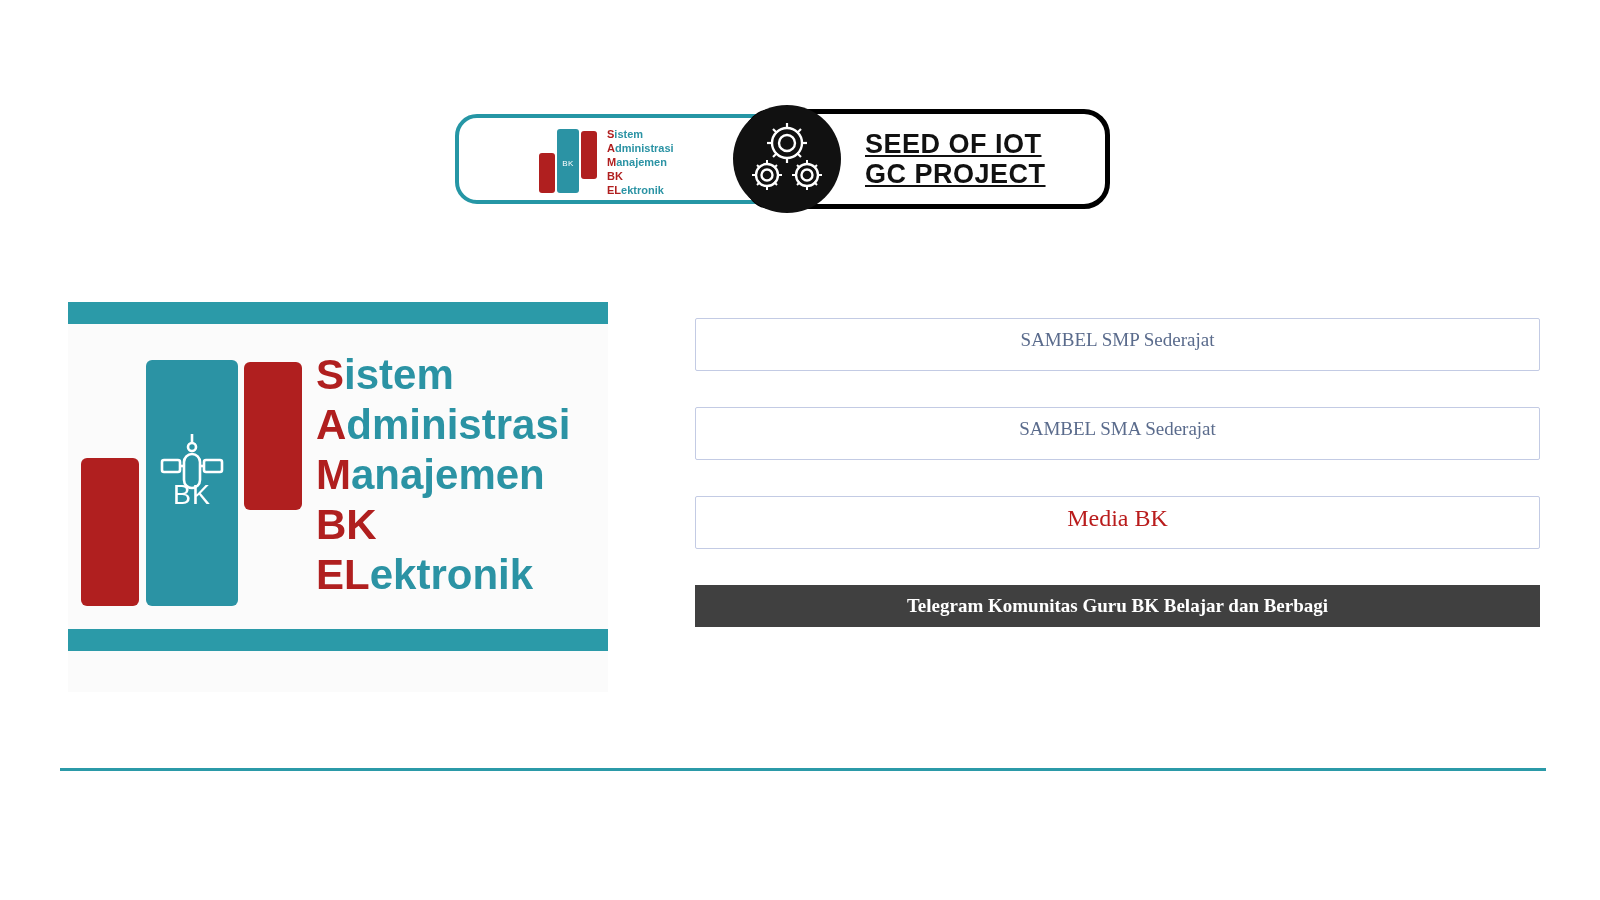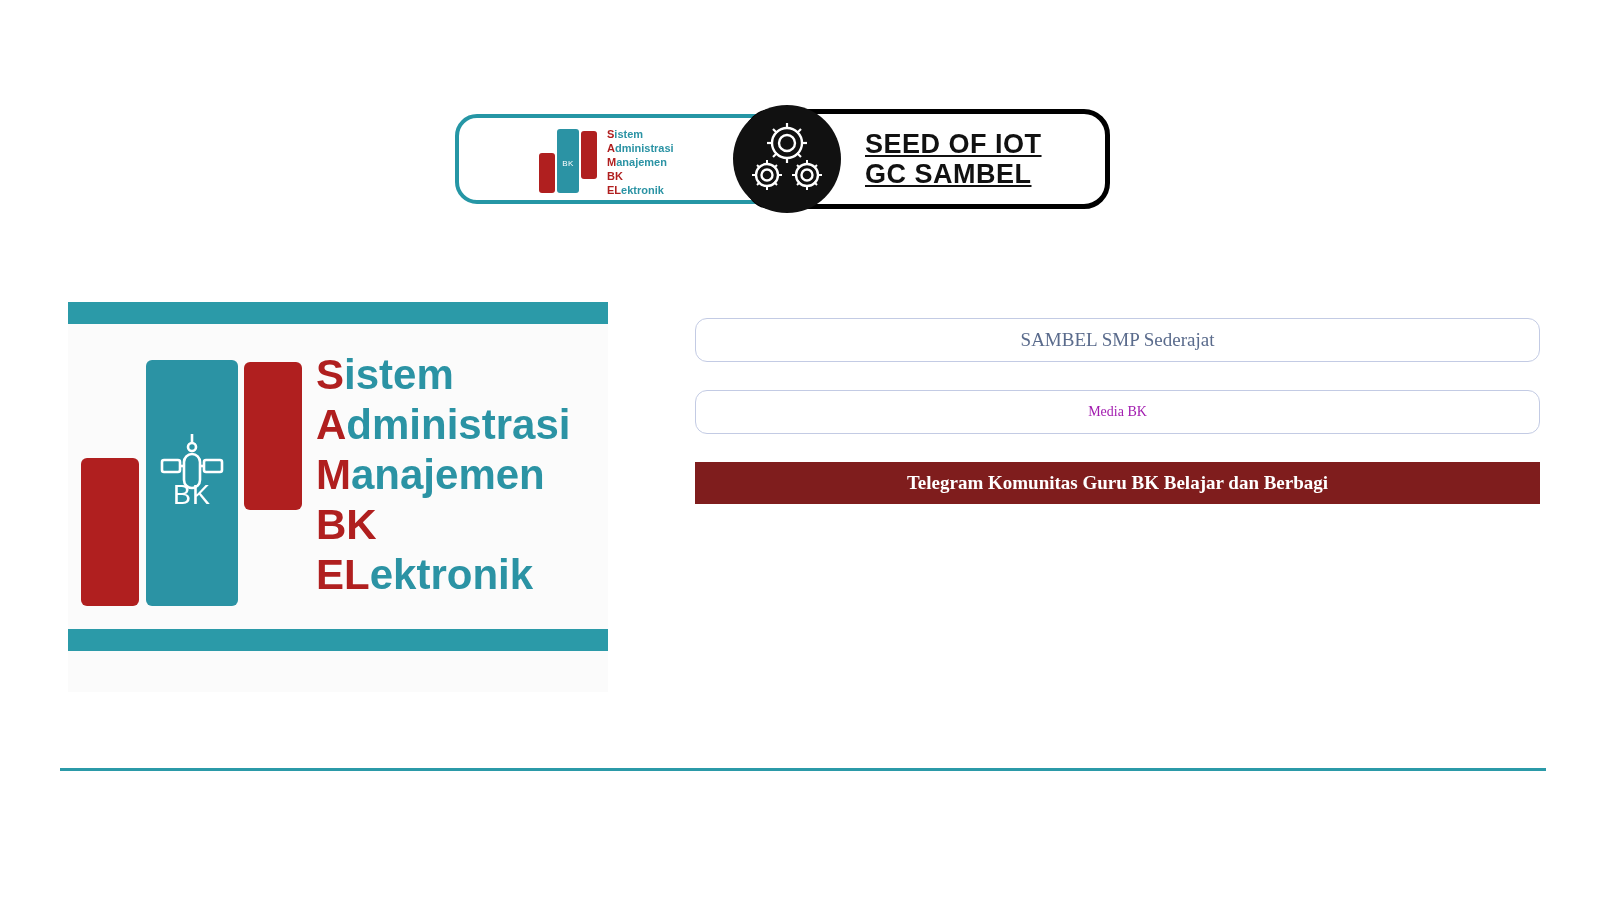--- a/index.html
+++ b/index.html
@@ -181,36 +181,36 @@
   }
   .btn {
     display: block;
     width: 845px;
     box-sizing: border-box;
     text-align: center;
     cursor: pointer;
     font-family: "Liberation Serif", serif;
   }
   .btn-outline {
-    height: 44px;
+    height: 53px;
     line-height: 42px;
-    margin-bottom: 28px;
+    margin-bottom: 36px;
     border: 1px solid #c3cbe4;
-    border-radius: 12px;
+    border-radius: 2px;
     background: #ffffff;
     color: #5a6b8c;
     font-size: 19px;
   }
-  .btn-outline.muted { color: #a21caf; font-size: 14px; }
+  .btn-outline.muted { color: #b91c1c; font-size: 24px; }
   .btn-solid {
     height: 42px;
     line-height: 42px;
     margin-bottom: 30px;
     border: none;
-    background: #7f1d1d;
+    background: #404040;
     color: #ffffff;
     font-size: 19px;
     font-weight: bold;
   }
 
   
   .bottom-rule {
     position: absolute;
     left: 60px;
     top: 768px;
@@ -284,21 +284,21 @@
             <line x1="75" y1="71" x2="78" y2="74"></line>
             <line x1="78" y1="54" x2="75" y2="57"></line>
             <line x1="61" y1="71" x2="58" y2="74"></line>
           </g>
         </g>
       </svg>
     </div>
 
     <div class="seed-text">
       <div>SEED OF IOT</div>
-      <div>GC SAMBEL</div>
+      <div>GC PROJECT</div>
     </div>
   </div>
 
   <div class="logo-card">
     <div class="logo-rule top"></div>
     <div class="logo-rule bottom"></div>
 
     <div class="bar red-left"></div>
     <div class="bar teal-mid"></div>
     <div class="bar red-right"></div>
@@ -322,18 +322,19 @@
       <div class="line"><span class="cap">S</span><span class="rest">istem</span></div>
       <div class="line"><span class="cap">A</span><span class="rest">dministrasi</span></div>
       <div class="line"><span class="cap">M</span><span class="rest">anajemen</span></div>
       <div class="line"><span class="cap">BK</span><span class="rest"></span></div>
       <div class="line"><span class="cap">EL</span><span class="rest">ektronik</span></div>
     </div>
   </div>
 
   <div class="btn-col">
     <div class="btn btn-outline">SAMBEL SMP Sederajat</div>
+    <div class="btn btn-outline">SAMBEL SMA Sederajat</div>
     <div class="btn btn-outline muted">Media BK</div>
     <div class="btn btn-solid">Telegram Komunitas Guru BK Belajar dan Berbagi</div>
   </div>
 
   <div class="bottom-rule"></div>
 </div>
 
 </body></html>

